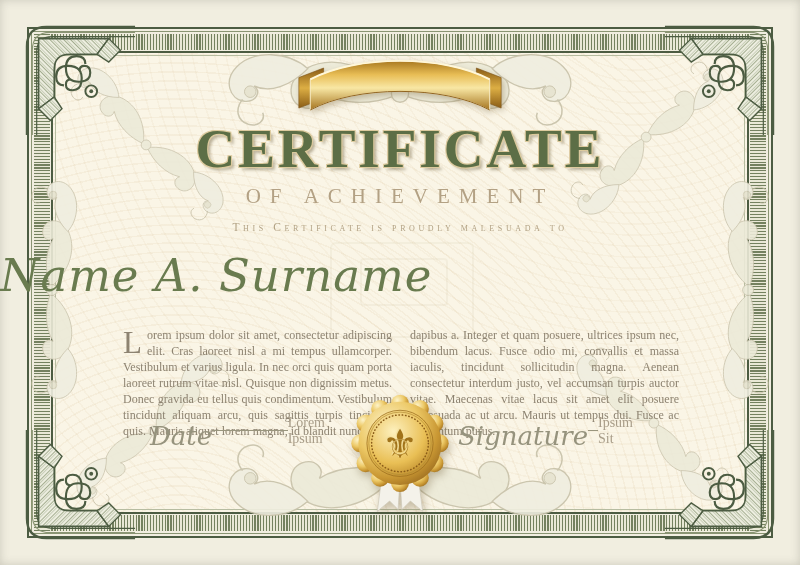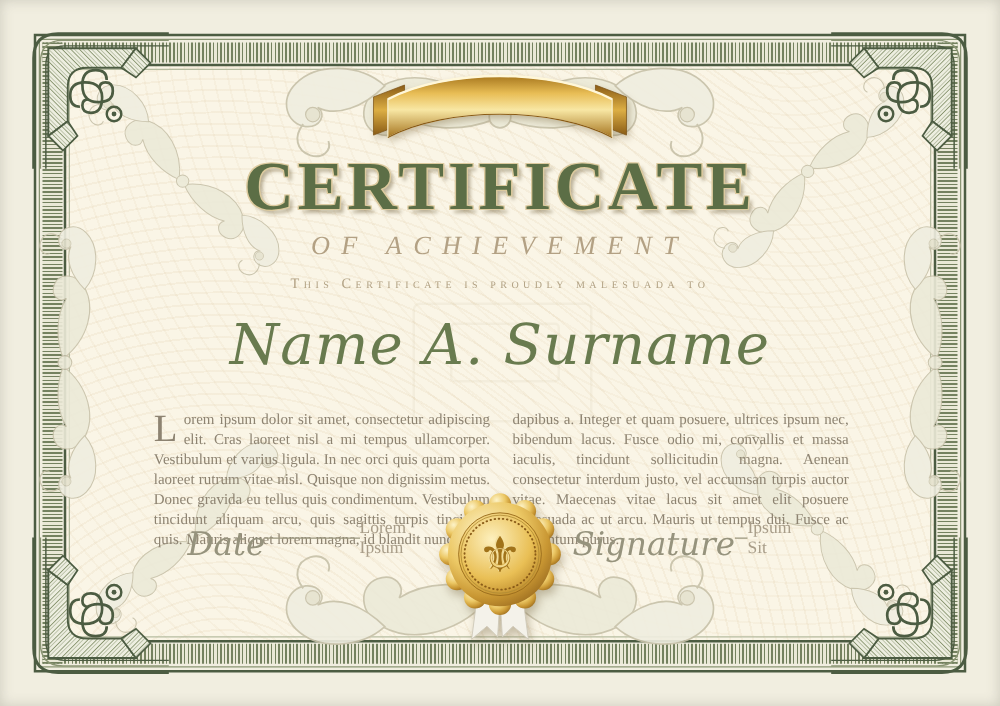--- a/index.html
+++ b/index.html
@@ -38,27 +38,27 @@
   .c-tr{right:25px;top:25px;transform:scaleX(-1);}
   .c-bl{left:25px;bottom:25px;transform:scaleY(-1);}
   .c-br{right:25px;bottom:25px;transform:scale(-1,-1);}
   
   .content{position:absolute;inset:0;z-index:6;}
   .ribbon{position:absolute;left:295px;top:50px;width:210px;height:78px;filter:drop-shadow(2px 3px 3px rgba(110,85,40,.35));}
   .title{position:absolute;left:0;right:0;top:121px;text-align:center;
     font-size:55px;font-weight:bold;letter-spacing:3px;color:#5c6e46;line-height:1;
     text-shadow:-1px -1px 0 #dcca9e,1px -1px 0 #dcca9e,-1px 1px 0 #dcca9e,1px 1px 0 #dcca9e,3px 3px 3px rgba(110,95,60,.45);}
   .subtitle{position:absolute;left:0;right:0;top:184px;text-align:center;
-    font-size:21px;letter-spacing:9px;color:#b3a184;font-style:italic;}
+    font-size:21px;letter-spacing:9px;color:#b3a184;}
   .presented{position:absolute;left:0;right:0;top:221px;text-align:center;
     font-size:11.5px;letter-spacing:3.6px;color:#b2a284;font-variant:small-caps;}
   .watermark{position:absolute;left:330px;top:242px;width:140px;height:92px;opacity:.14;
     border:2px solid #cfc4a2;border-radius:6px;}
   .watermark:after{content:"";position:absolute;left:28px;top:14px;width:84px;height:44px;border:2px solid #cfc4a2;border-radius:4px;}
-  .name{position:absolute;left:0;right:0;top:249px;text-align:center;
+  .name{position:absolute;left:0;right:0;top:249px;text-align:left;
     font-family:"DejaVu Serif",serif;font-style:italic;font-size:45px;color:#697b4f;letter-spacing:1px;}
   .body-wrap{position:absolute;left:123px;top:328px;width:556px;display:flex;gap:18px;}
   .col{width:269px;font-size:12px;line-height:1.33;text-align:justify;color:#8d8371;}
   .dropcap{float:left;font-size:31px;line-height:25px;padding:2px 5px 0 0;color:#8d8371;}
   .sign-row{position:absolute;left:0;top:413px;width:800px;}
   .sig-block{position:absolute;display:flex;flex-direction:row;align-items:center;width:175px;}
   .date-block{left:150px;}
   .signature-block{left:458px;}
   .script-label{font-family:"DejaVu Serif",serif;font-style:italic;font-size:26px;color:#96937d;
     margin-bottom:-11px;z-index:2;line-height:1;}

